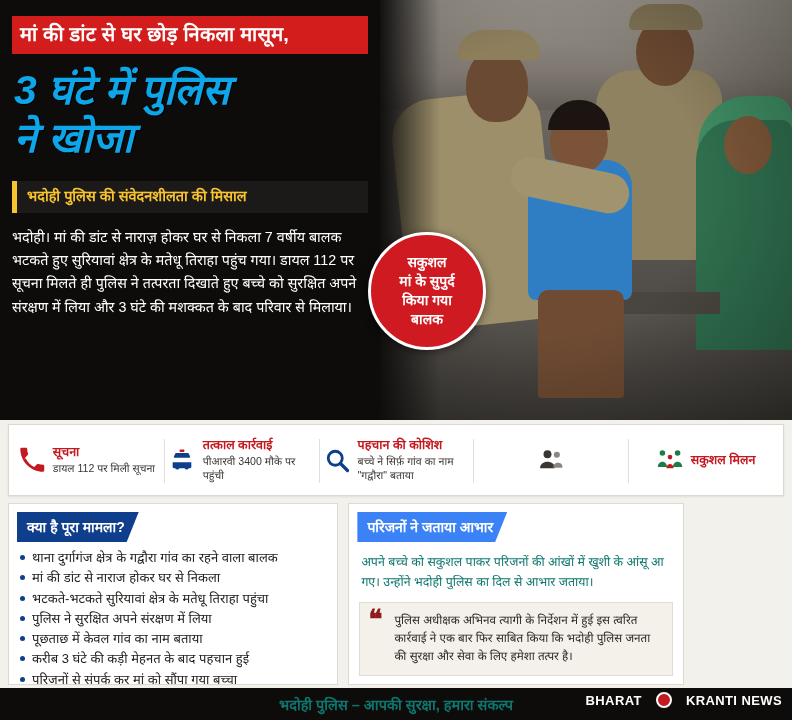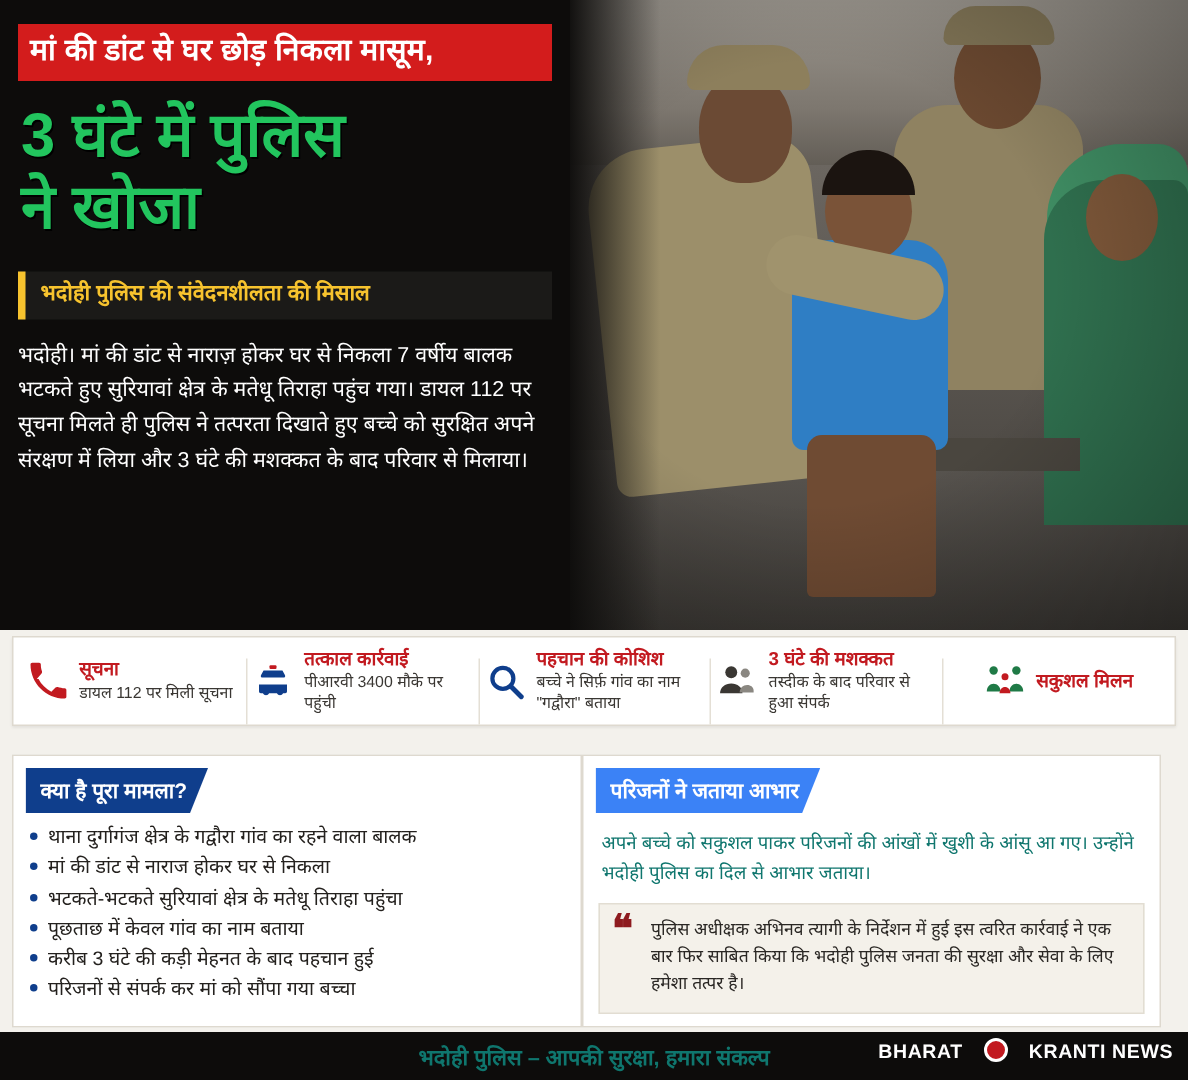--- a/index.html
+++ b/index.html
@@ -32,27 +32,28 @@
     background: #d31c1c;
     color: #ffffff;
     font-size: 20px;
     font-weight: bold;
     padding: 7px 8px 8px 8px;
     line-height: 1.15;
     letter-spacing: 0.2px;
     margin-top: 6px;
   }
   .headline-yellow {
-    color: #22c55e;
+    color: #0ea5e9;
     font-size: 41px;
     font-weight: bold;
     line-height: 1.18;
     margin-top: 12px;
     padding-left: 2px;
     text-shadow: 1px 1px 0 #000;
+    font-style: italic;
   }
   .headline-yellow .l2 { display: block; }
   .subbar {
     margin-top: 18px;
     background: #1b1a18;
     border-left: 5px solid #f7c32e;
     color: #f7c32e;
     font-size: 14.5px;
     font-weight: bold;
     padding: 7px 8px 8px 10px;
@@ -177,21 +178,21 @@
     line-height: 1.35;
     text-align: center;
     box-shadow: 0 2px 8px rgba(0,0,0,0.5);
     z-index: 8;
   }
 
   
   .icon-strip {
     position: absolute;
     left: 8px; top: 424px;
-    width: 776px; height: 60px;
+    width: 776px; height: 72px;
     background: #ffffff;
     border: 1px solid #ded9cf;
     display: flex;
     align-items: center;
     box-shadow: 0 1px 2px rgba(0,0,0,0.08);
   }
   .icon-cell {
     flex: 1 1 0;
     display: flex;
     align-items: center;
@@ -212,22 +213,23 @@
     color: #c21a20; font-size: 12.5px; font-weight: bold; line-height: 1.2;
   }
   .icon-sub {
     color: #3a3733; font-size: 10.6px; line-height: 1.32; margin-top: 2px;
   }
 
   
   .cols {
     position: absolute;
     left: 8px; top: 503px;
-    width: 776px; height: 182px;
+    width: 676px; height: 182px;
     display: flex;
+    gap: 10px;
   }
   .col {
     background: #ffffff;
     border: 1px solid #ded9cf;
     position: relative;
   }
   .col-left { width: 380px; }
   .col-right { width: 386px; }
   .col-head {
     display: inline-block;
@@ -334,20 +336,26 @@
       <div class="ph officer1-cap"></div>
       <div class="ph boy-body"></div>
       <div class="ph boy-legs"></div>
       <div class="ph boy-head"></div>
       <div class="ph boy-hair"></div>
       <div class="ph officer1-arm"></div>
       <div class="ph photo-vignette"></div>
       <div class="ph photo-fade-left"></div>
     </div>
 
+    <div class="badge">
+      <span>सकुशल</span>
+      <span>मां के सुपुर्द</span>
+      <span>किया गया</span>
+      <span>बालक</span>
+    </div>
   </div>
 
   <div class="icon-strip">
 
     <div class="icon-cell">
       <span class="icon-glyph">
         <svg viewBox="0 0 24 24" width="28" height="28">
             <path fill="#c21a20" d="M6.6 10.8c1.6 3.1 4.2 5.7 7.3 7.3l2.4-2.4c.3-.3.8-.4 1.2-.3 1.3.4 2.6.7 4 .7.6 0 1 .4 1 1V21c0 .6-.4 1-1 1C10.8 22 2 13.2 2 2.5c0-.6.4-1 1-1h3.9c.6 0 1 .4 1 1 0 1.4.2 2.7.7 4 .1.4 0 .9-.3 1.2l-2.7 3.1z"></path>
           </svg>
       </span>
@@ -385,24 +393,20 @@
     </div>
 
     <div class="icon-cell">
       <span class="icon-glyph">
         <svg viewBox="0 0 24 24" width="28" height="28">
             <circle cx="9" cy="7" r="3.4" fill="#3a3733"></circle>
             <path fill="#3a3733" d="M2.6 19c0-3.4 2.9-5.6 6.4-5.6s6.4 2.2 6.4 5.6z"></path>
             <circle cx="17" cy="7.5" r="2.6" fill="#8a8781"></circle>
             <path fill="#8a8781" d="M13.8 18.6c0-2.6 1.9-4.3 4.3-4.3 2.1 0 3.7 1.3 3.7 3.3v1z"></path>
           </svg>
-      </span>
-      <span class="icon-txt">
-        <span class="icon-title" style="display:block">3 घंटे की मशक्कत</span>
-        <span class="icon-sub" style="display:block">तस्दीक के बाद परिवार से हुआ संपर्क</span>
       </span>
     </div>
 
     <div class="icon-cell">
       <span class="icon-glyph">
         <svg viewBox="0 0 24 24" width="28" height="28">
             <circle cx="5.5" cy="6" r="2.4" fill="#1f7a46"></circle>
             <path fill="#1f7a46" d="M1.6 18c0-2.6 1.7-4.4 3.9-4.4S9.4 15.4 9.4 18z"></path>
             <circle cx="18.5" cy="6" r="2.4" fill="#1f7a46"></circle>
             <path fill="#1f7a46" d="M14.6 18c0-2.6 1.7-4.4 3.9-4.4s3.9 1.8 3.9 4.4z"></path>
@@ -417,20 +421,21 @@
   </div>
 
   <div class="cols">
 
     <div class="col col-left">
       <div class="col-head">क्या है पूरा मामला?</div>
       <ul class="bullets">
         <li>थाना दुर्गागंज क्षेत्र के गद्वौरा गांव का रहने वाला बालक</li>
         <li>मां की डांट से नाराज होकर घर से निकला</li>
         <li>भटकते-भटकते सुरियावां क्षेत्र के मतेधू तिराहा पहुंचा</li>
+        <li>पुलिस ने सुरक्षित अपने संरक्षण में लिया</li>
         <li>पूछताछ में केवल गांव का नाम बताया</li>
         <li>करीब 3 घंटे की कड़ी मेहनत के बाद पहचान हुई</li>
         <li>परिजनों से संपर्क कर मां को सौंपा गया बच्चा</li>
       </ul>
     </div>
 
     <div class="col col-right">
       <div class="col-head maroon">परिजनों ने जताया आभार</div>
       <div class="para">अपने बच्चे को सकुशल पाकर परिजनों की आंखों में खुशी के आंसू आ गए। उन्होंने भदोही पुलिस का दिल से आभार जताया।</div>
       <div class="quote-box">

